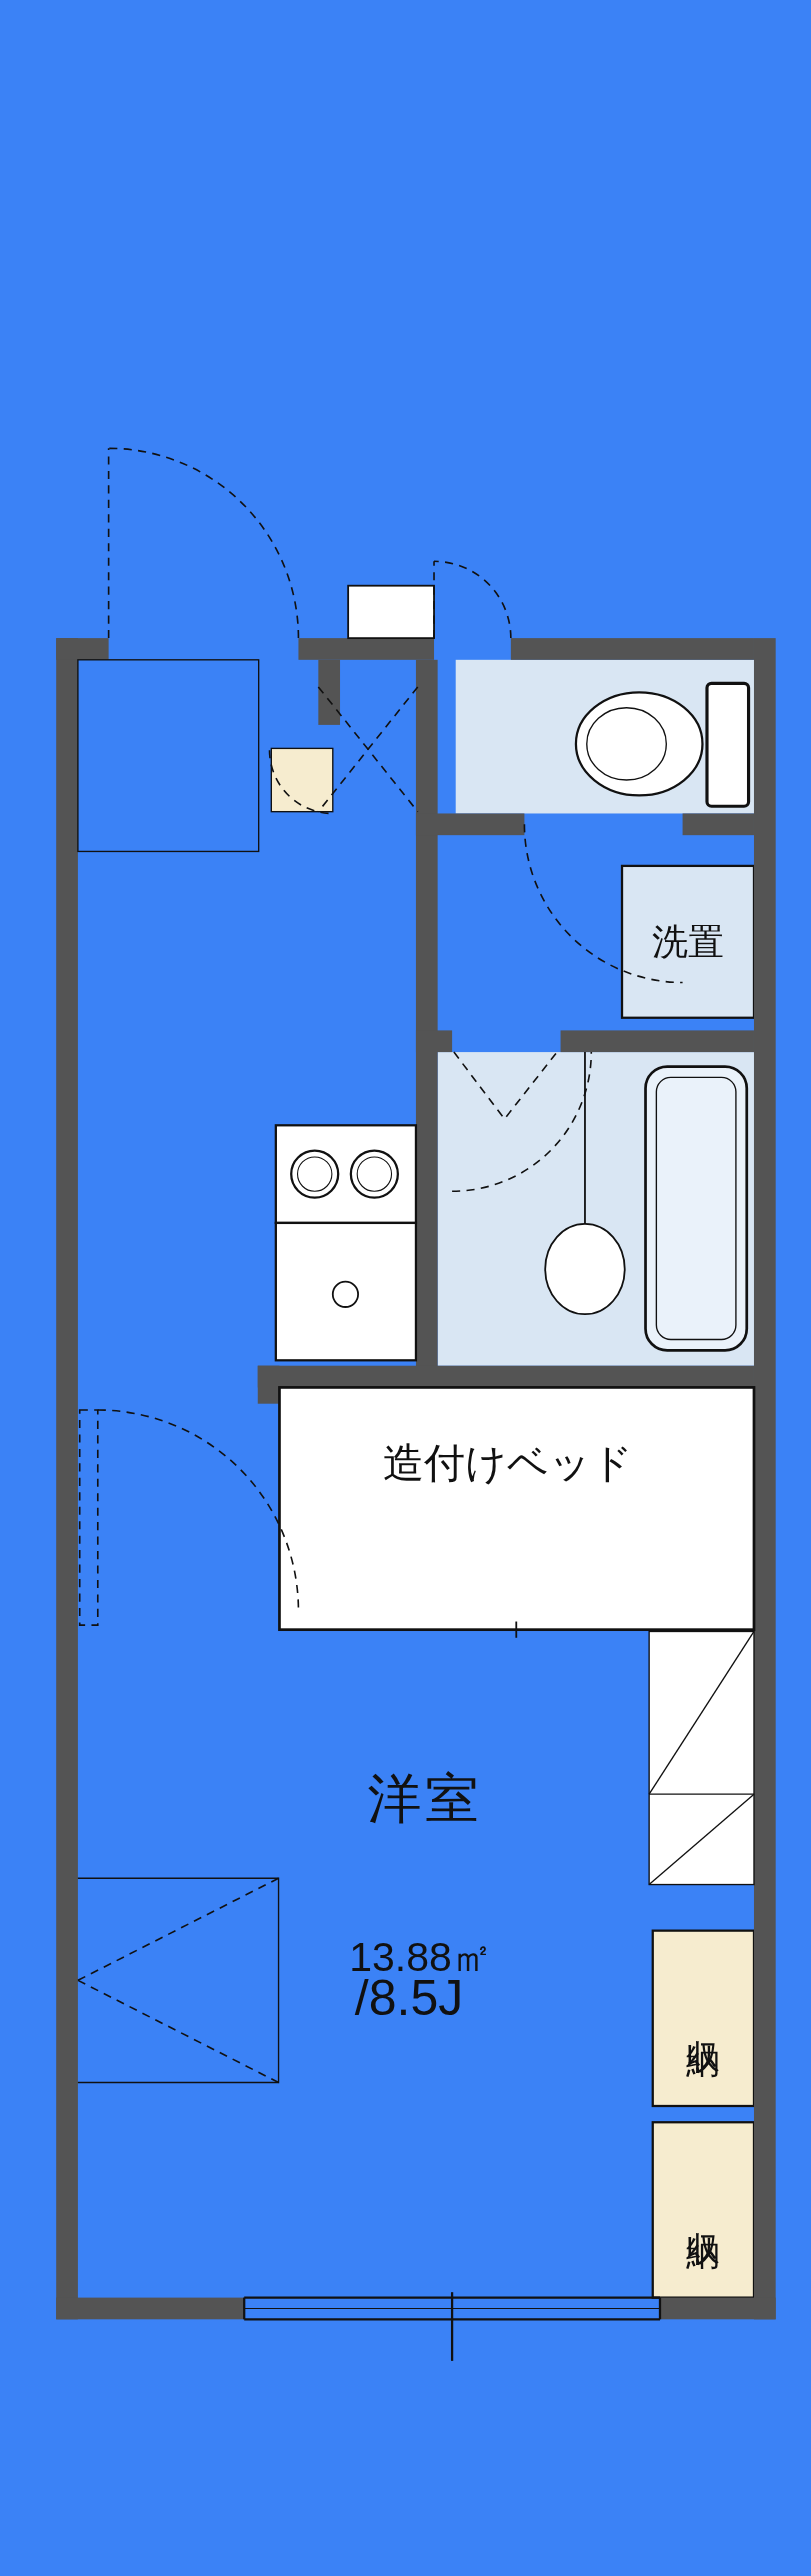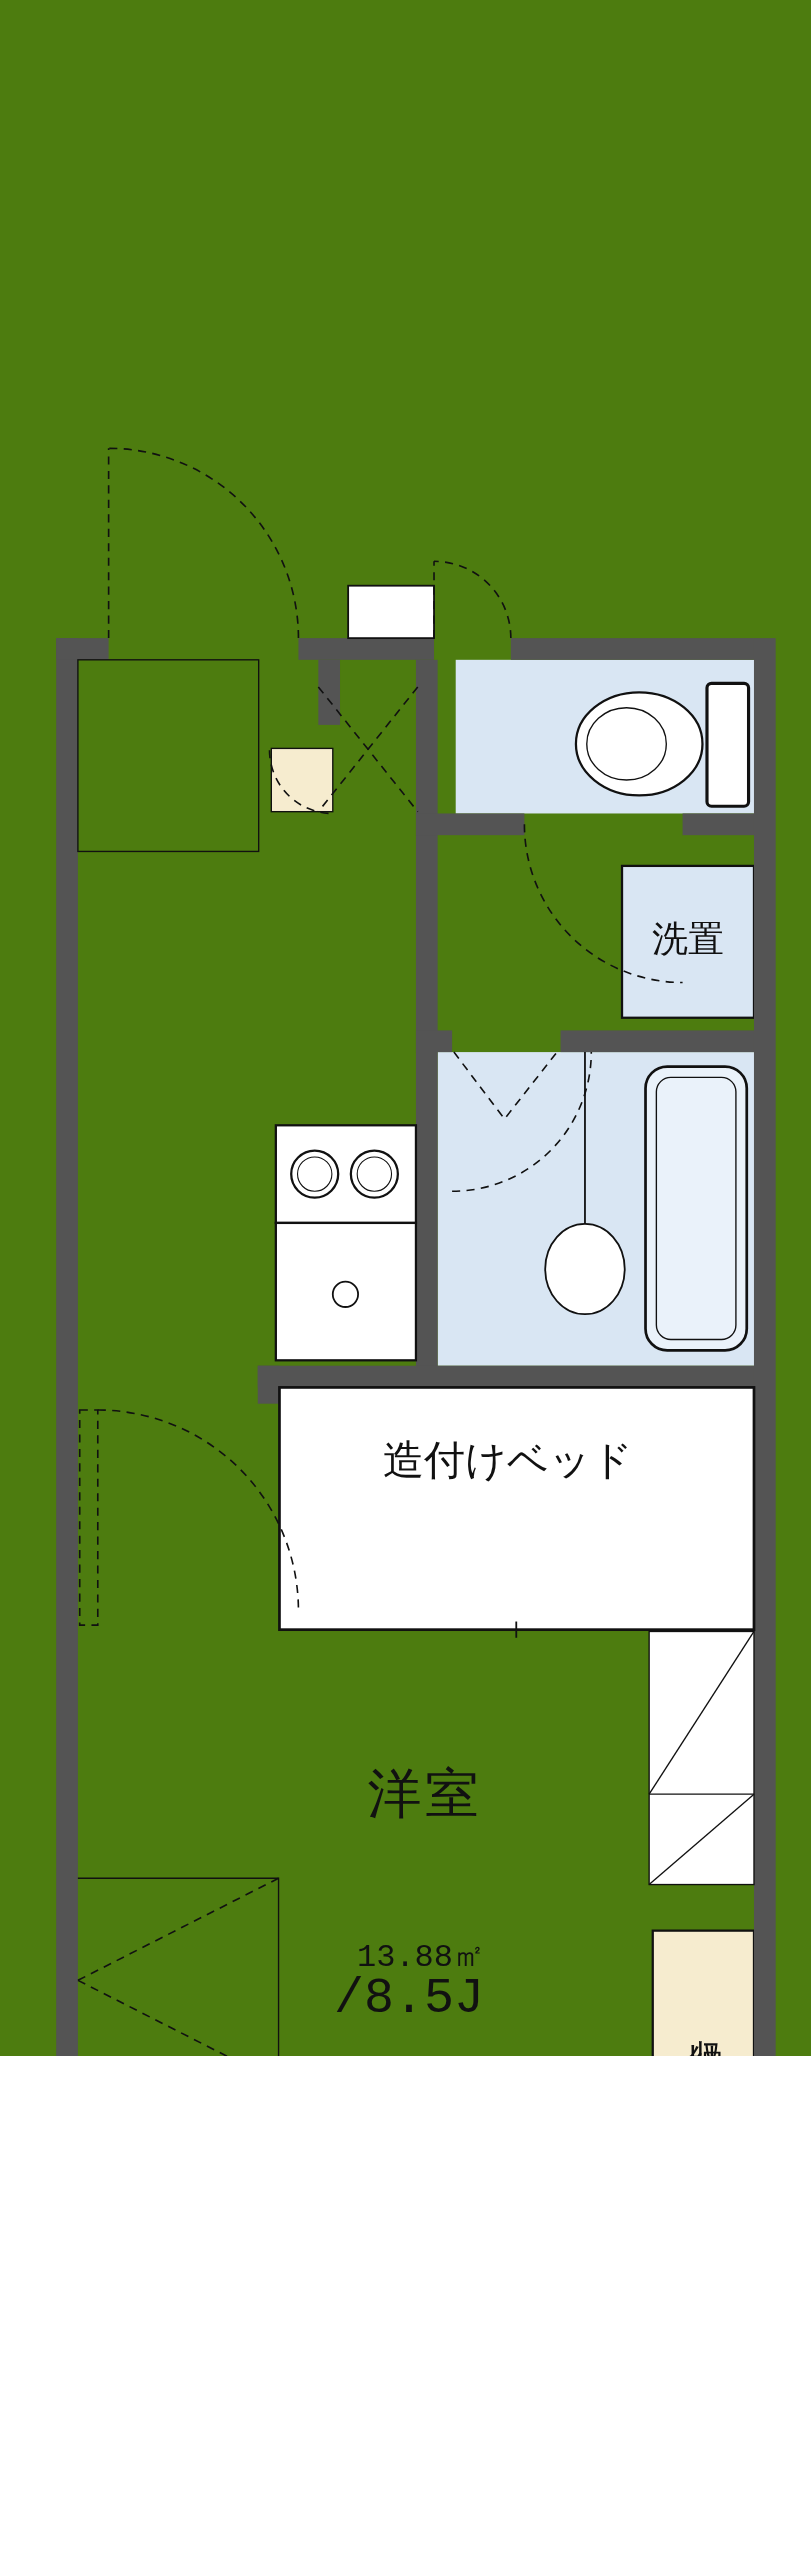--- a/index.html
+++ b/index.html
@@ -1,29 +1,29 @@
 <!DOCTYPE html>
 <html style="font-size:14.5px"><head>
 <meta charset="utf-8">
 <style>
   html,body { margin:0; padding:0; background:#ffffff; }
   .canvas {
-    position:relative; width:812px; height:2056px; background:#4d7c0f;
-    font-family:Liberation Mono, monospace; overflow:hidden;
+    position:relative; width:812px; height:2576px; background:#3b82f6;
+    font-family:Liberation Sans, sans-serif; overflow:hidden;
   }
   .canvas svg { position:absolute; left:0; top:0; }
   .label {
     position:absolute; transform:translate(-50%,-50%);
     color:#111111; white-space:nowrap; text-align:center; line-height:1.15;
   }
   .lbl-laundry   { left:688px; top:942px; font-size:36px; }
   .lbl-bed1      { left:508px; top:1464px; font-size:41px; }
   .lbl-bed2      { left:517px; top:1531px; font-size:41px; }
   .lbl-room      { left:425px; top:1798px; font-size:54px; letter-spacing:3.6px; }
-  .lbl-m2        { left:421px; top:1958px; font-size:32px; }
+  .lbl-m2        { left:421px; top:1958px; font-size:41px; }
   .lbl-jo        { left:409px; top:1999px; font-size:50px; }
   .lbl-storage-a { left:703px; top:2018px; font-size:34px; writing-mode:vertical-rl; text-orientation:upright; letter-spacing:5.4px; }
   .lbl-storage-b { left:703px; top:2210px; font-size:34px; writing-mode:vertical-rl; text-orientation:upright; letter-spacing:5.4px; }
 </style>
 </head>
 <body>
 
 <div class="canvas">
 
   <svg width="812" height="2576" viewBox="0 0 898 2850">

